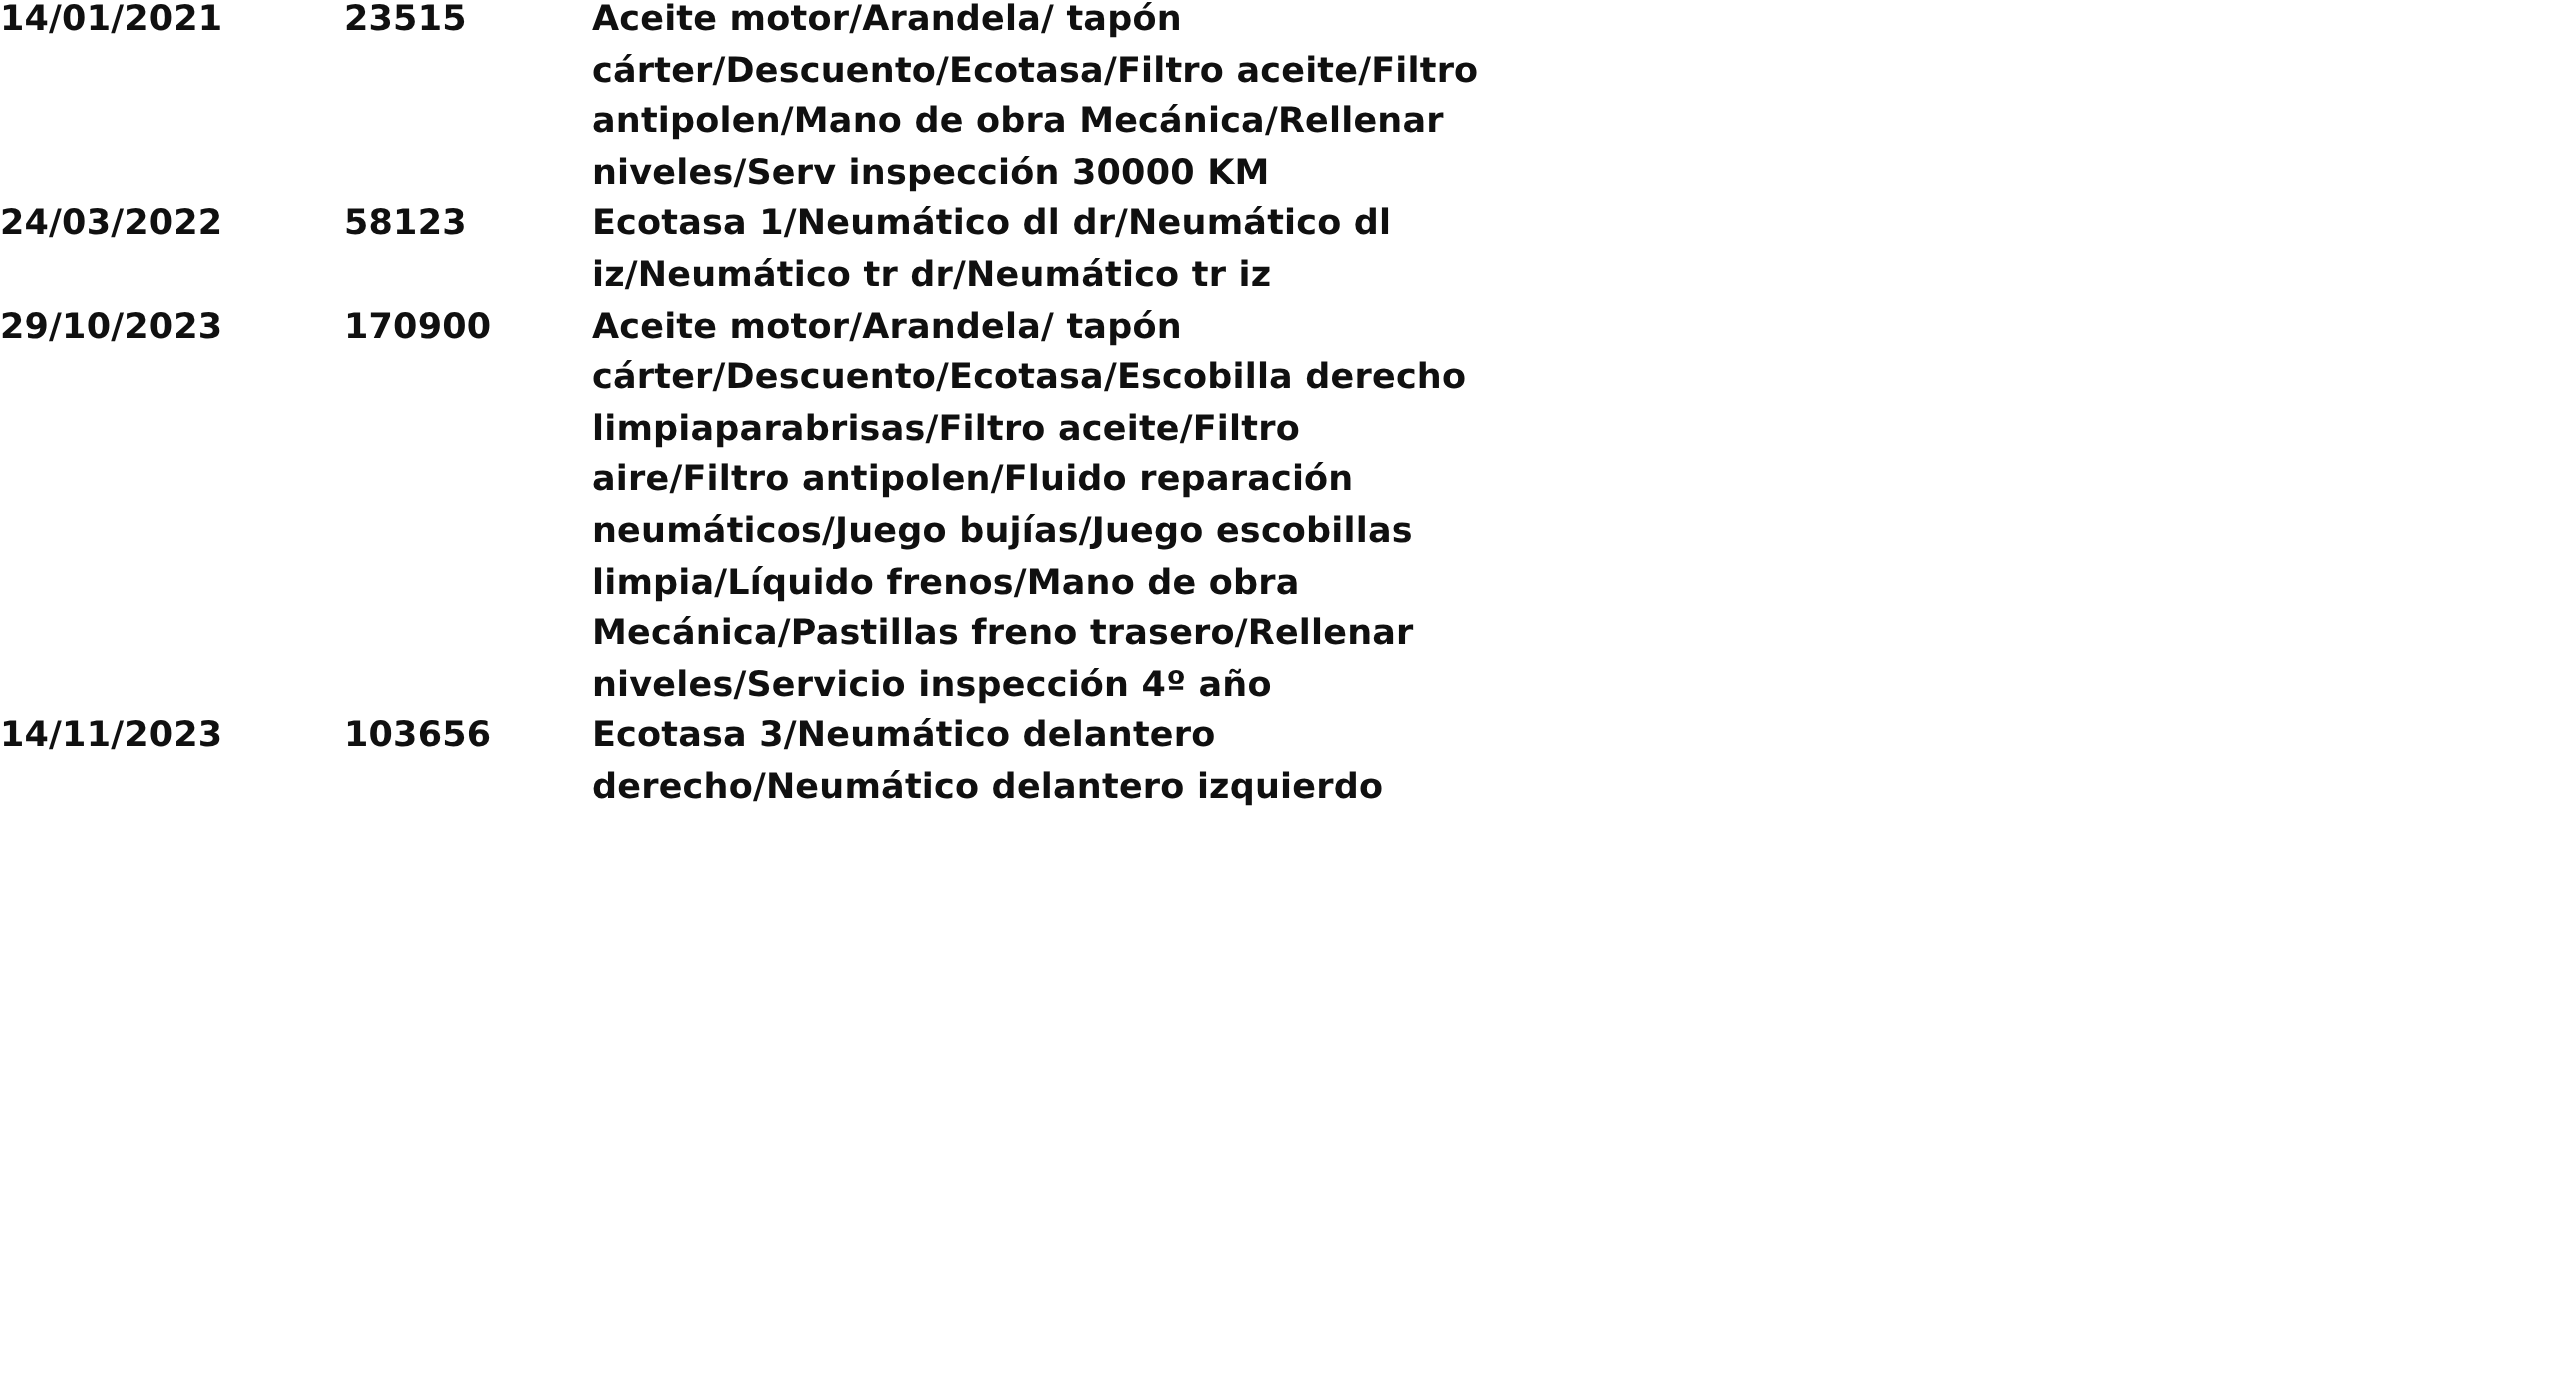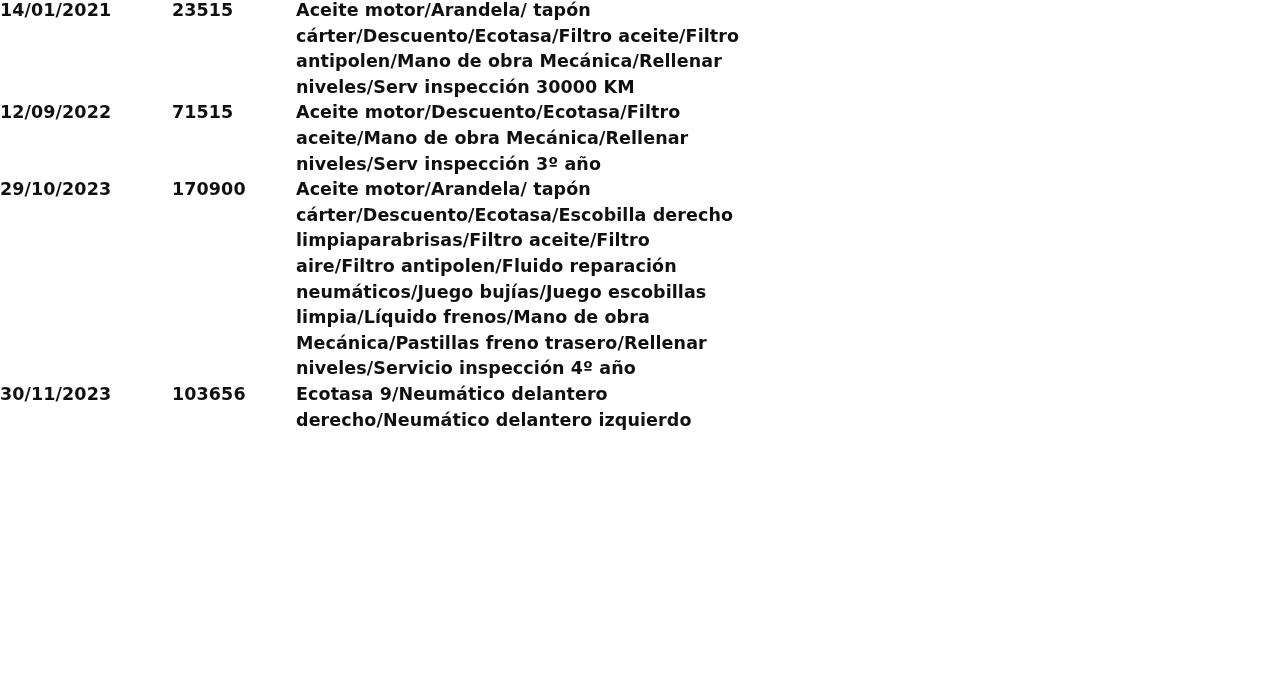--- a/index.html
+++ b/index.html
@@ -72,30 +72,30 @@
 <div class="sheet">
   <div class="sheet-inner">
     <table class="service-table">
       <tbody>
         <tr class="first-row">
           <td class="col-date">14/01/2021</td>
           <td class="col-km">23515</td>
           <td class="col-desc">Aceite motor/Arandela/ tapón cárter/Descuento/Ecotasa/Filtro aceite/Filtro antipolen/Mano de obra Mecánica/Rellenar niveles/Serv inspección 30000 KM</td>
         </tr>
         <tr>
-          <td class="col-date">12/09/2022</td>
-          <td class="col-km">71515</td>
-          <td class="col-desc">Aceite motor/Descuento/Ecotasa/Filtro aceite/Mano de obra Mecánica/Rellenar niveles/Serv inspección 3º año</td>
+          <td class="col-date">24/03/2022</td>
+          <td class="col-km">58123</td>
+          <td class="col-desc">Ecotasa 1/Neumático dl dr/Neumático dl iz/Neumático tr dr/Neumático tr iz</td>
         </tr>
         <tr>
           <td class="col-date">29/10/2023</td>
           <td class="col-km">170900</td>
           <td class="col-desc">Aceite motor/Arandela/ tapón cárter/Descuento/Ecotasa/Escobilla derecho limpiaparabrisas/Filtro aceite/Filtro aire/Filtro antipolen/Fluido reparación neumáticos/Juego bujías/Juego escobillas limpia/Líquido frenos/Mano de obra Mecánica/Pastillas freno trasero/Rellenar niveles/Servicio inspección 4º año</td>
         </tr>
         <tr>
-          <td class="col-date">30/11/2023</td>
+          <td class="col-date">14/11/2023</td>
           <td class="col-km">103656</td>
-          <td class="col-desc">Ecotasa 9/Neumático delantero derecho/Neumático delantero izquierdo</td>
+          <td class="col-desc">Ecotasa 3/Neumático delantero derecho/Neumático delantero izquierdo</td>
         </tr>
       </tbody>
     </table>
   </div>
 </div>
 
 </body></html>

